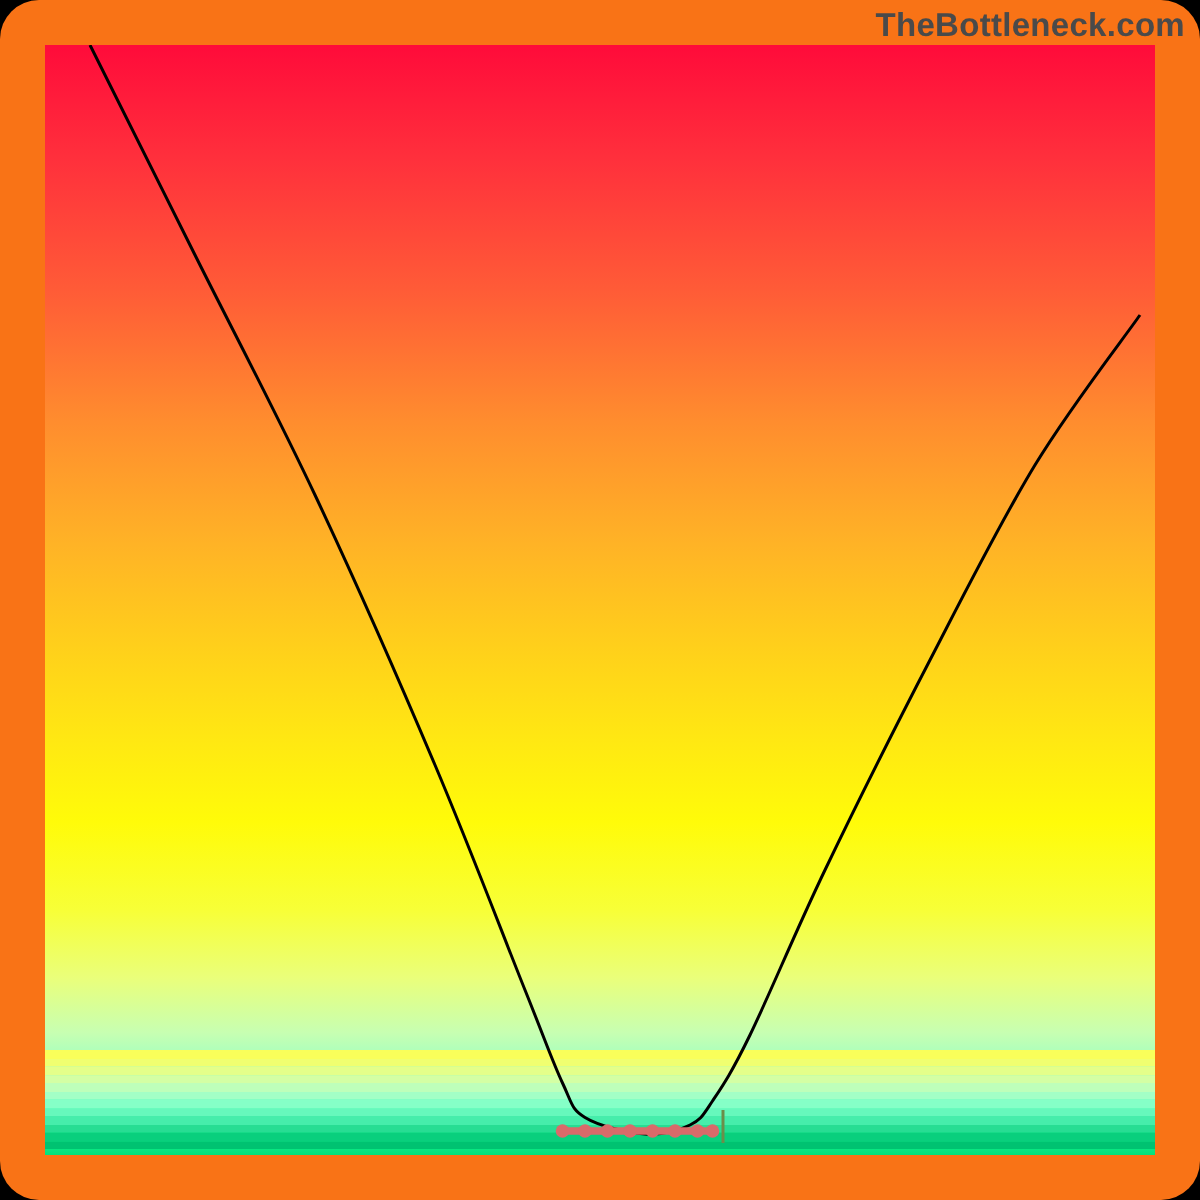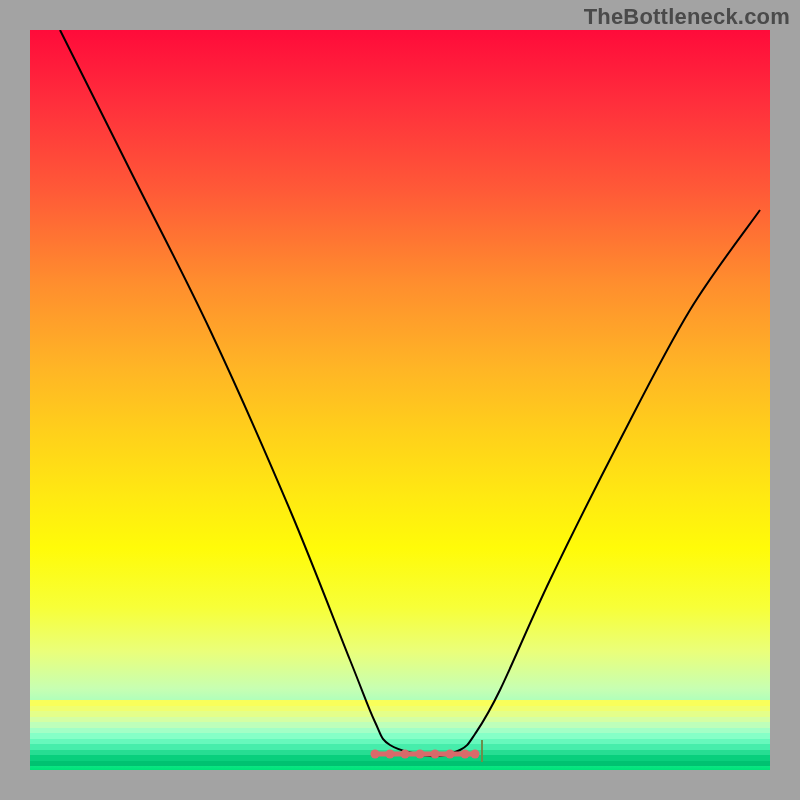--- a/index.html
+++ b/index.html
@@ -8,21 +8,22 @@
     width: 800px;
     height: 800px;
     background: #000;
     overflow: hidden;
     font-family: Arial, Helvetica, sans-serif;
   }
   .frame {
     position: relative;
     width: 800px;
     height: 800px;
-    background: #a3a3a3;
+    background: #f97316;
+    border-radius: 26px;
   }
   .watermark {
     position: absolute;
     top: 4px;
     right: 10px;
     color: #4a4a4a;
     font-size: 22px;
     font-weight: bold;
     letter-spacing: 0.2px;
     z-index: 10;

